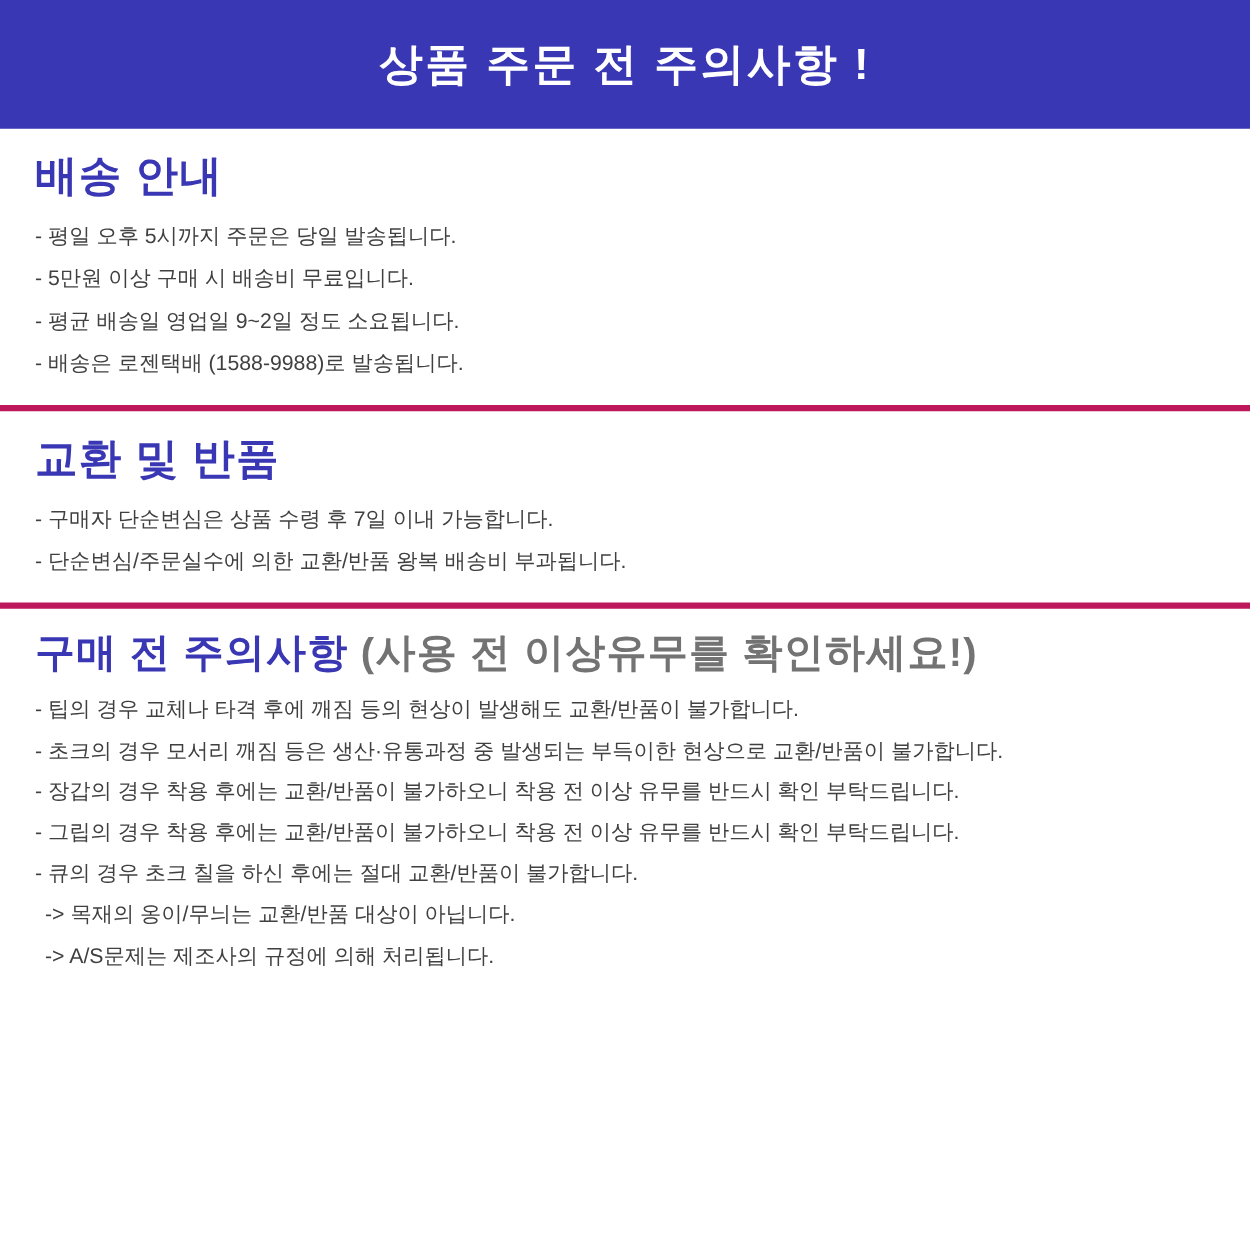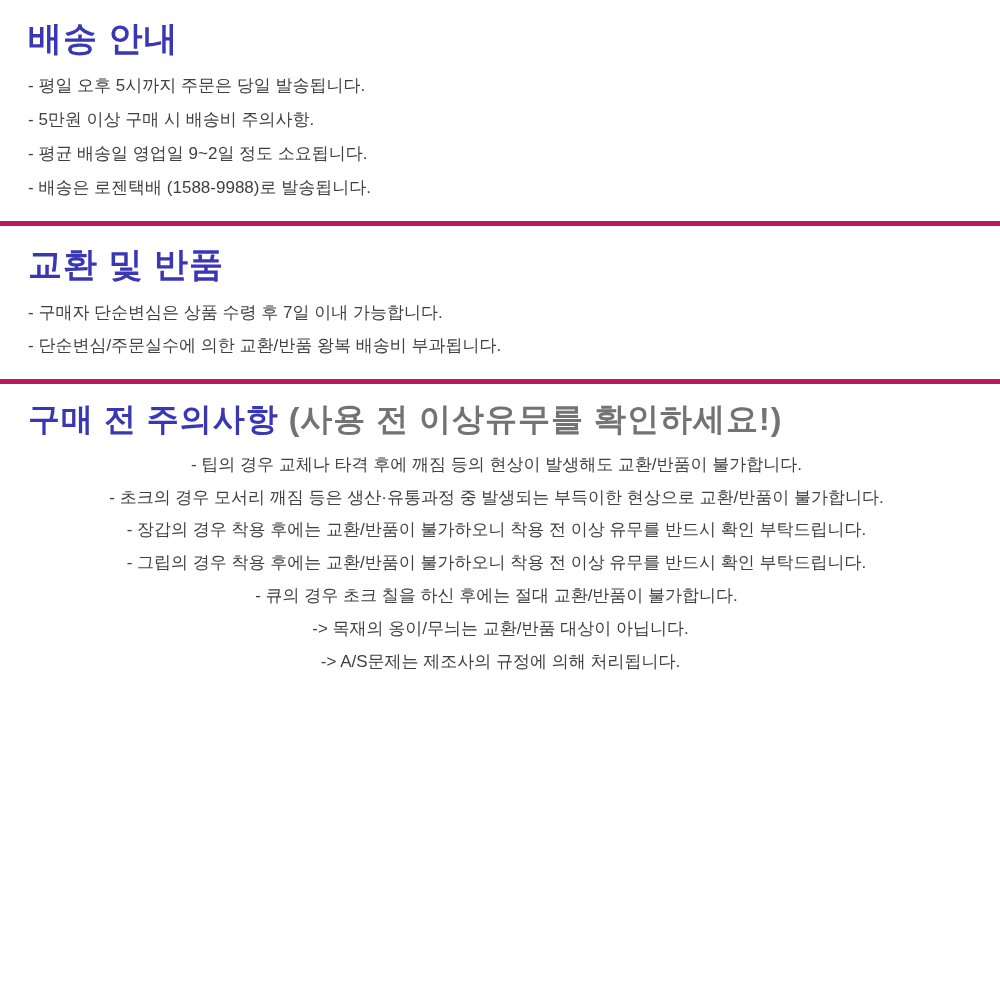--- a/index.html
+++ b/index.html
@@ -68,35 +68,38 @@
     line-height: 1.35;
     margin-bottom: 11px;
     white-space: nowrap;
   }
   .bullet-list li.indent {
     padding-left: 8px;
   }
   .sec-delivery .section-inner { padding-top: 20px; padding-bottom: 10px; }
   .sec-exchange .section-inner { padding-top: 20px; padding-bottom: 10px; }
   .sec-caution .section-inner { padding-top: 18px; padding-bottom: 6px; }
-  .sec-caution .bullet-list li { font-size: 17px; margin-bottom: 10px; text-align: center; }
+  .sec-caution .bullet-list li { font-size: 17px; margin-bottom: 10px; }
   .sec-caution .sec-head { font-size: 32px; margin-bottom: 16px; }
 </style>
 </head>
 <body>
 
 <div class="page">
 
+  <div class="banner">
+    <div class="banner-title">상품 주문 전 주의사항 !</div>
+  </div>
 
   <div class="section sec-delivery">
     <div class="section-inner">
       <h2 class="sec-head">배송 안내</h2>
       <ul class="bullet-list">
         <li>- 평일 오후 5시까지 주문은 당일 발송됩니다.</li>
-        <li>- 5만원 이상 구매 시 배송비 주의사항.</li>
+        <li>- 5만원 이상 구매 시 배송비 무료입니다.</li>
         <li>- 평균 배송일 영업일 9~2일 정도 소요됩니다.</li>
         <li>- 배송은 로젠택배 (1588-9988)로 발송됩니다.</li>
       </ul>
     </div>
   </div>
 
   <div class="section sec-exchange">
     <div class="section-inner">
       <h2 class="sec-head">교환 및 반품</h2>
       <ul class="bullet-list">

